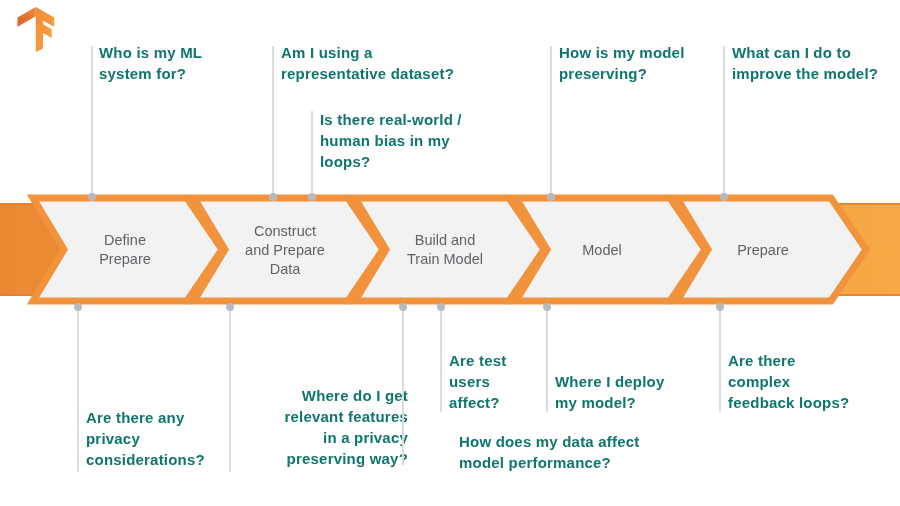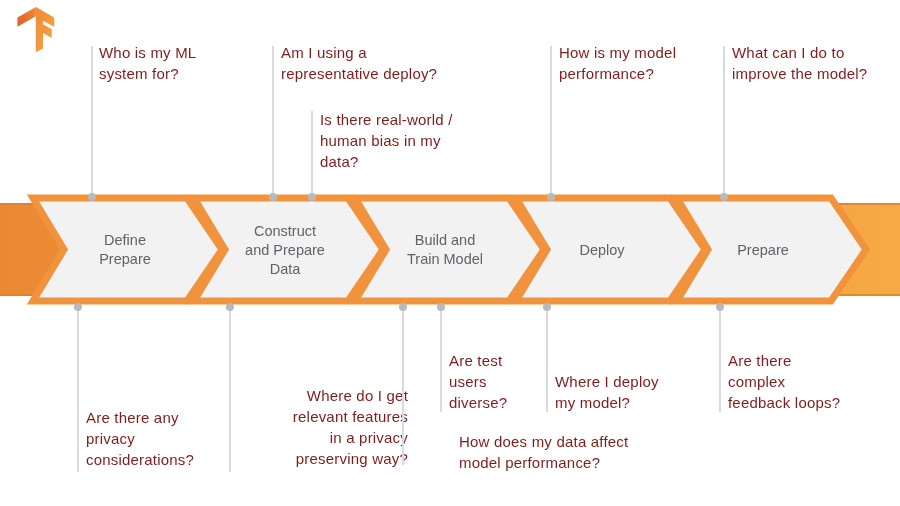--- a/index.html
+++ b/index.html
@@ -2,22 +2,22 @@
 <html><head>
 <meta charset="utf-8">
 <style>
   html,body{margin:0;padding:0;}
   body{
     width:900px;height:506px;position:relative;overflow:hidden;
     background:#ffffff;font-family:"Liberation Sans",sans-serif;
   }
   .q{
     position:absolute;white-space:pre-line;
-    font-size:15px;font-weight:normal;line-height:21px;
-    color:#7f1d1d;letter-spacing:.2px;
+    font-size:15px;font-weight:bold;line-height:21px;
+    color:#0f766e;letter-spacing:.2px;
   }
   .vline{
     position:absolute;width:2px;background:#d9dbde;transform:translateX(-50%);
   }
   .dot{
     position:absolute;width:8px;height:8px;border-radius:50%;
     background:#b6babe;transform:translate(-50%,-50%);
   }
   .banner-svg{position:absolute;left:0;top:194px;}
   .stage-label{
@@ -62,47 +62,47 @@
   <path d="M677 4 L831 4 L866 55.5 L831 107 L677 107 L708 55.5 Z" fill="#F2F2F3" stroke="#F1933C" stroke-width="7"></path>
 </svg>
 
 <div class="stage-label" style="left:125px;top:250px;">Define
 Prepare</div>
 <div class="stage-label" style="left:285px;top:250px;text-align:center;">Construct
 and Prepare
 Data</div>
 <div class="stage-label" style="left:445px;top:250px;">Build and
 Train Model</div>
-<div class="stage-label" style="left:602px;top:250px;">Deploy</div>
+<div class="stage-label" style="left:602px;top:250px;">Model</div>
 <div class="stage-label" style="left:763px;top:250px;">Prepare</div>
 
 <div>
   <div class="vline" style="left:92px;top:46px;height:147px;"></div>
   <div class="dot" style="left:92px;top:197px;"></div>
   <div class="q" style="left:99px;top:42px;width:170px;">Who is my ML
 system for?</div>
 </div>
 <div>
   <div class="vline" style="left:273px;top:46px;height:147px;"></div>
   <div class="dot" style="left:273px;top:197px;"></div>
   <div class="q" style="left:281px;top:42px;width:210px;">Am I using a
-representative deploy?</div>
+representative dataset?</div>
 </div>
 <div>
   <div class="vline" style="left:312px;top:111px;height:82px;"></div>
   <div class="dot" style="left:312px;top:197px;"></div>
   <div class="q" style="left:320px;top:109px;width:185px;">Is there real-world /
 human bias in my
-data?</div>
+loops?</div>
 </div>
 <div>
   <div class="vline" style="left:551px;top:46px;height:147px;"></div>
   <div class="dot" style="left:551px;top:197px;"></div>
   <div class="q" style="left:559px;top:42px;width:170px;">How is my model
-performance?</div>
+preserving?</div>
 </div>
 <div>
   <div class="vline" style="left:724px;top:46px;height:147px;"></div>
   <div class="dot" style="left:724px;top:197px;"></div>
   <div class="q" style="left:732px;top:42px;width:180px;">What can I do to
 improve the model?</div>
 </div>
 
 <div>
   <div class="dot" style="left:78px;top:307px;"></div>
@@ -123,21 +123,21 @@
   <div class="dot" style="left:403px;top:307px;"></div>
   <div class="vline" style="left:403px;top:311px;height:154px;"></div>
   <div class="q" style="left:411px;top:431px;width:230px;margin-left:48px;">How does my data affect
 model performance?</div>
 </div>
 <div>
   <div class="dot" style="left:441px;top:307px;"></div>
   <div class="vline" style="left:441px;top:311px;height:101px;"></div>
   <div class="q" style="left:449px;top:350px;width:110px;">Are test
 users
-diverse?</div>
+affect?</div>
 </div>
 <div>
   <div class="dot" style="left:547px;top:307px;"></div>
   <div class="vline" style="left:547px;top:311px;height:101px;"></div>
   <div class="q" style="left:555px;top:371px;width:160px;">Where I deploy
 my model?</div>
 </div>
 <div>
   <div class="dot" style="left:720px;top:307px;"></div>
   <div class="vline" style="left:720px;top:311px;height:101px;"></div>

